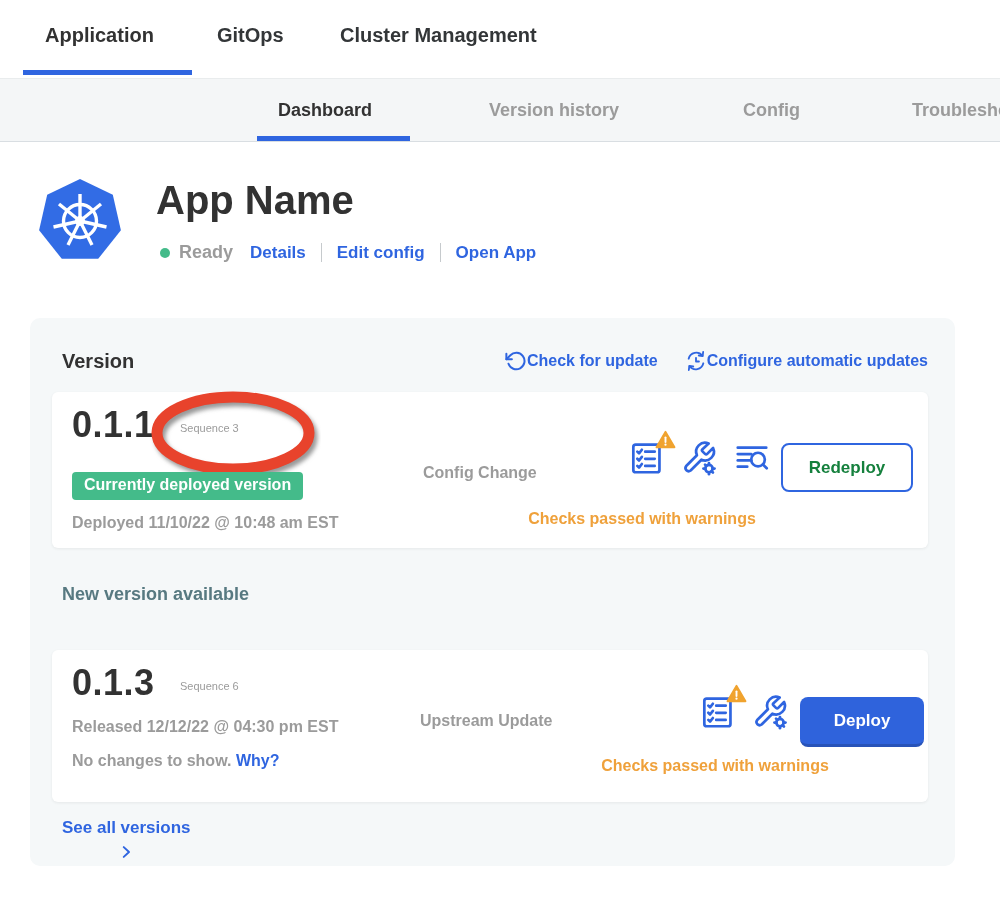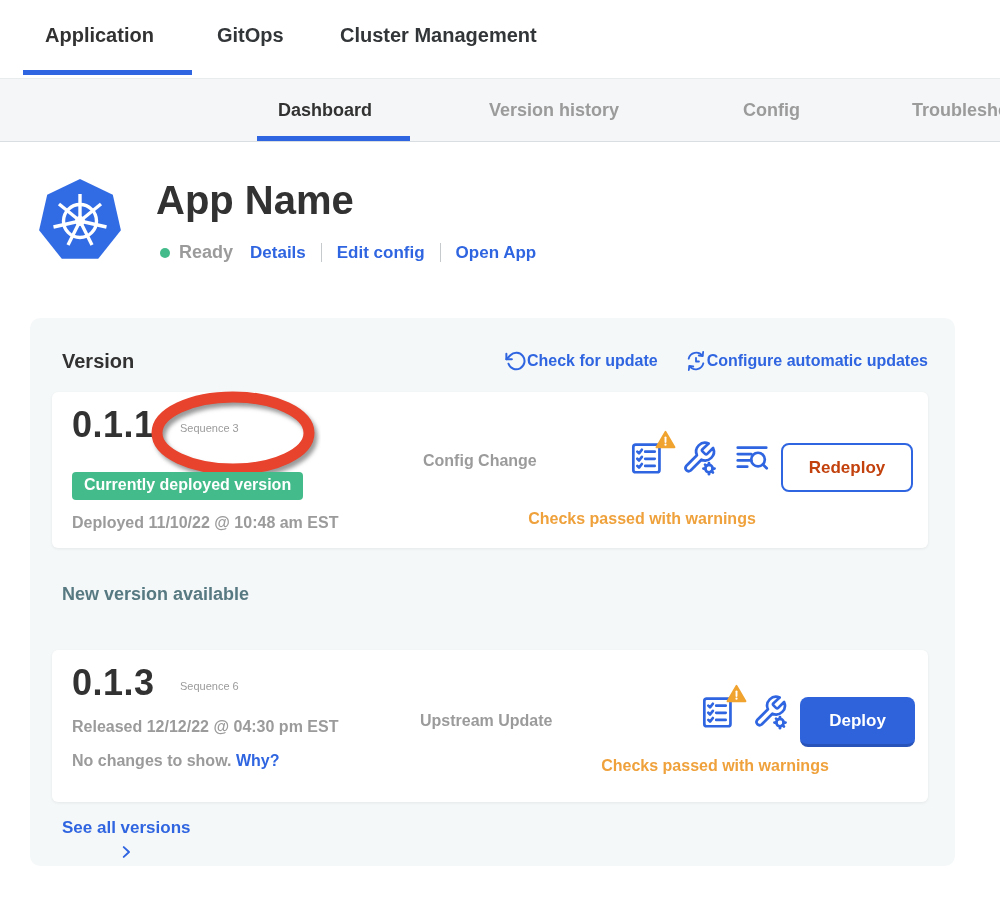--- a/index.html
+++ b/index.html
@@ -51,22 +51,22 @@
   .source-label { position:absolute; font-size:16px; font-weight:bold; color:#9b9b9b; }
   .icon-row { position:absolute; display:flex; align-items:flex-end; gap:15px; }
   .icon-btn { position:relative; width:38px; height:38px; cursor:pointer; }
   .icon-btn svg.main { width:38px; height:38px; }
   .warn-badge { position:absolute; top:-9px; right:-11px; width:21px; height:19px; }
   .checks-text { position:absolute; font-size:16px; font-weight:bold; color:#efa13b; text-align:center; }
 
   .btn { position:absolute; display:flex; align-items:center; justify-content:center;
          font-size:17px; font-weight:bold; border-radius:8px; cursor:pointer; }
   .btn-redeploy { left:729px; top:51px; width:132px; height:49px; background:#ffffff;
-                  border:2px solid #2f65e0; color:#c2410c; }
-  .btn-deploy { left:748px; top:47px; width:115px; height:50px; background:#2f63dc;
+                  border:2px solid #2f65e0; color:#15803d; }
+  .btn-deploy { left:748px; top:47px; width:124px; height:50px; background:#2f63dc;
                 border:none; border-bottom:3px solid #2853b8; color:#ffffff; }
 
   .new-version-label { position:absolute; left:32px; top:266px; font-size:18px; font-weight:bold; color:#577981; }
   .see-all { position:absolute; left:32px; top:500px; display:flex; align-items:center; gap:5px;
              color:#2f65e0; font-size:17px; font-weight:bold; cursor:pointer;flex-direction:column; }
   .see-all svg { width:18px; height:18px; }
 
   .annotation { position:absolute; left:93px; top:-9px; width:176px; height:100px; pointer-events:none; }
 </style>
 </head>
@@ -141,21 +141,21 @@
     <div class="v-num">0.1.1</div>
     <div class="v-seq">Sequence 3</div>
 
     <svg class="annotation" viewBox="0 0 176 100">
       <ellipse cx="88" cy="50" rx="76" ry="36" fill="none" stroke="#e8432c" stroke-width="11" style="filter:drop-shadow(3px 4px 2px rgba(70,70,70,0.55))"></ellipse>
     </svg>
 
     <div class="badge">Currently deployed version</div>
     <div class="meta-line" style="top:122px">Deployed 11/10/22 @ 10:48 am EST</div>
 
-    <div class="source-label" style="left:371px; top:60px">Config Change</div>
+    <div class="source-label" style="left:371px; top:72px">Config Change</div>
 
     <div class="icon-row" style="left:575px; top:47px">
       <span class="icon-btn">
         <svg class="main" viewBox="0 0 24 24" fill="none" stroke="#2f65e0" stroke-width="1.7" stroke-linecap="round" stroke-linejoin="round">
           <rect x="4" y="3.5" width="16.5" height="17.5" rx="1.5"></rect>
           <polyline points="6.5 8 7.6 9.1 9.4 6.8"></polyline>
             <line x1="11.5" y1="8" x2="17.5" y2="8"></line>
           <polyline points="6.5 12.5 7.6 13.6 9.4 11.3"></polyline>
             <line x1="11.5" y1="12.5" x2="17.5" y2="12.5"></line>
           <polyline points="6.5 17 7.6 18.1 9.4 15.8"></polyline>

